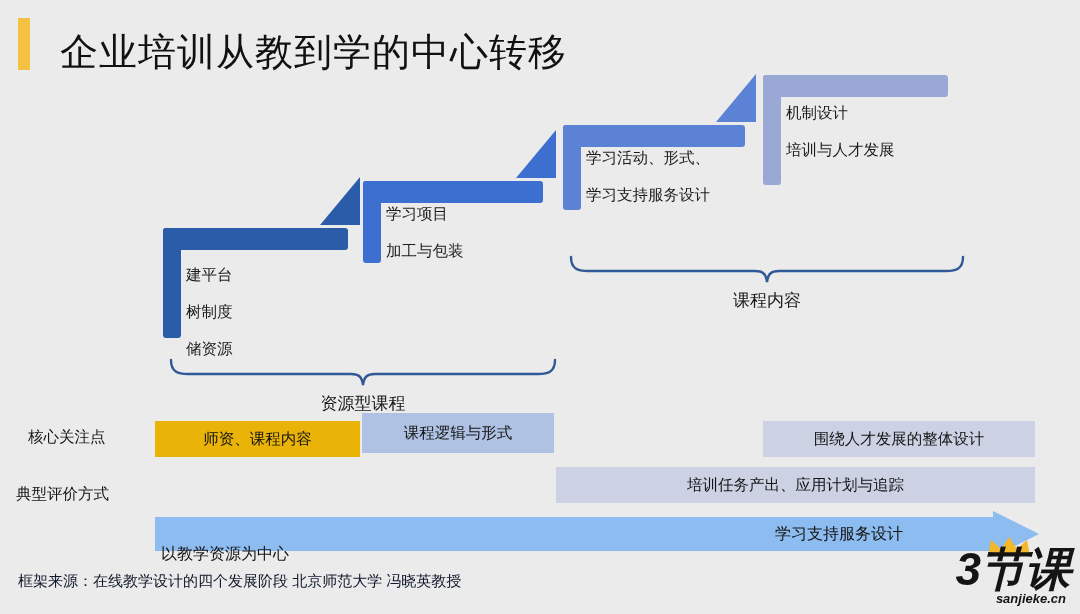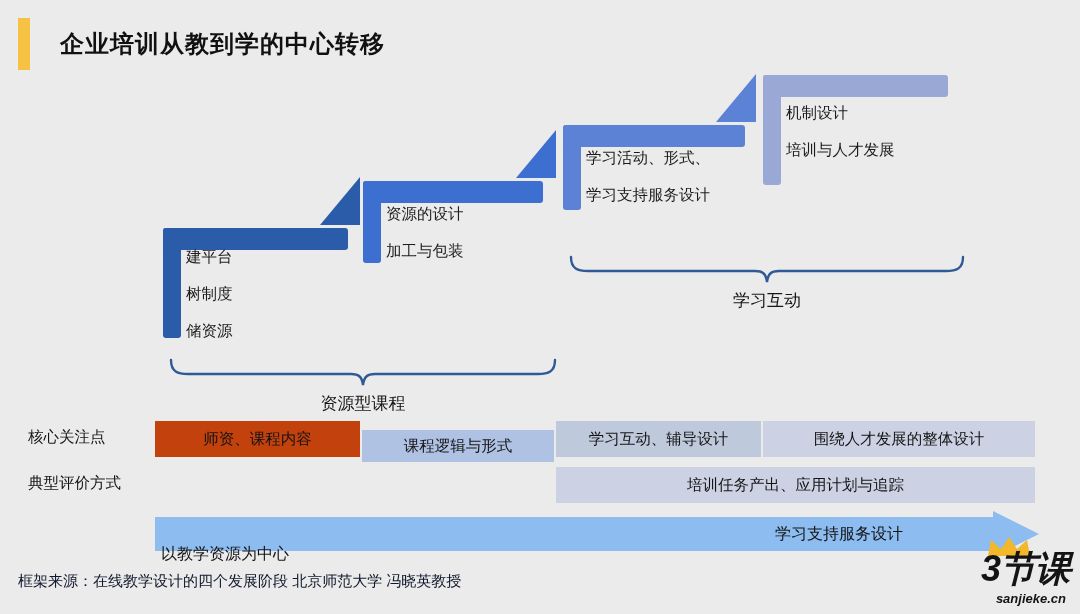--- a/index.html
+++ b/index.html
@@ -12,22 +12,22 @@
     overflow: hidden;
   }
   #slide { position: relative; width: 1080px; height: 614px; }
 
   
   .title-bar {
     position: absolute; left: 18px; top: 18px;
     width: 12px; height: 52px; background: #F6C243;
   }
   .title-text {
-    position: absolute; left: 60px; top: 20px;
-    font-size: 24px; font-weight: bold; letter-spacing: 1px;
+    position: absolute; left: 60px; top: 28px;
+    font-size: 38px; font-weight: normal; letter-spacing: 1px;
     color: #111; line-height: 48px; white-space: nowrap;
   }
 
   
   .lblock { position: absolute; }
   .lblock .varm { position: absolute; left: 0; bottom: 0; border-radius: 3px; }
   .lblock .harm { position: absolute; left: 0; top: 0; border-radius: 3px; }
   .tri { position: absolute; width: 0; height: 0; }
 
   .blk-lines { position: absolute; white-space: nowrap; }
@@ -70,54 +70,54 @@
   .footer {
     position: absolute; left: 18px; top: 572px;
     font-size: 15px; color: #0f172a; white-space: nowrap;
   }
 
   
   .logo { position: absolute; right: 10px; bottom: 6px; width: 180px; height: 74px; }
   .logo-crown { position: absolute; left: 96px; top: 2px; width: 46px; height: 22px; }
   .logo-main {
     position: absolute; left: 0; top: 10px; width: 180px;
-    font-size: 36px; font-weight: bold; font-style: italic;
+    font-size: 46px; font-weight: bold; font-style: italic;
     color: #141414; letter-spacing: -1px; line-height: 50px; text-align: right;
   }
   .logo-sub {
     position: absolute; right: 4px; bottom: 2px;
     font-size: 13px; font-style: italic; font-weight: bold; color: #141414; margin-top: 24px;
   }
 </style>
 </head>
 <body>
 
 <div id="slide">
 
   <div class="title-bar"></div>
   <div class="title-text">企业培训从教到学的中心转移</div>
 
   <div class="lblock" style="left:163px; top:228px; width:185px; height:110px;">
     <div class="varm" style="width:18px; height:110px; background:#2A5CAA;"></div>
     <div class="harm" style="width:185px; height:22px; background:#2A5CAA;"></div>
   </div>
   <div class="tri" style="left:320px; top:177px; border-bottom:48px solid #2A5CAA; border-left:40px solid transparent;"></div>
-  <div class="blk-lines" style="left:186px; top:238px;">
+  <div class="blk-lines" style="left:186px; top:256px;">
     <div class="ln">建平台</div>
     <div class="ln">树制度</div>
     <div class="ln">储资源</div>
   </div>
 
   <div class="lblock" style="left:363px; top:181px; width:180px; height:82px;">
     <div class="varm" style="width:18px; height:82px; background:#3C6FD0;"></div>
     <div class="harm" style="width:180px; height:22px; background:#3C6FD0;"></div>
   </div>
   <div class="tri" style="left:516px; top:130px; border-bottom:48px solid #3C6FD0; border-left:40px solid transparent;"></div>
   <div class="blk-lines" style="left:386px; top:195px;">
-    <div class="ln">资源的设计</div>
+    <div class="ln">学习项目</div>
     <div class="ln">加工与包装</div>
   </div>
 
   <div class="lblock" style="left:563px; top:125px; width:182px; height:85px;">
     <div class="varm" style="width:18px; height:85px; background:#5C82D5;"></div>
     <div class="harm" style="width:182px; height:22px; background:#5C82D5;"></div>
   </div>
   <div class="tri" style="left:716px; top:74px; border-bottom:48px solid #5C82D5; border-left:40px solid transparent;"></div>
   <div class="blk-lines" style="left:586px; top:139px;">
     <div class="ln">学习活动、形式、</div>
@@ -140,30 +140,29 @@
     </svg>
   </div>
   <div class="brace-label" style="left:168px; top:392px; width:390px;">资源型课程</div>
 
   <div class="brace" style="left:568px; top:255px; width:398px; height:30px;">
     <svg width="398" height="30" viewBox="0 0 398 30" fill="none">
       <path d="M3 2 C3 14, 10 16, 20 16 L187 16 C195 16, 198 19, 199 27
                C200 19, 203 16, 211 16 L378 16 C388 16, 395 14, 395 2" stroke="#2F5A96" stroke-width="2.4" fill="none" stroke-linecap="round"></path>
     </svg>
   </div>
-  <div class="brace-label" style="left:568px; top:289px; width:398px;">学习互动</div>
+  <div class="brace-label" style="left:568px; top:289px; width:398px;">课程内容</div>
 
   <div class="row-label" style="left:28px; top:427px;">核心关注点</div>
 
-  <div class="cell" style="left:155px; top:421px; width:205px; height:36px; background:#c2410c;">师资、课程内容</div>
-  <div class="cell" style="left:362px; top:430px; width:192px; height:32px; background:#AFC2E4;">课程逻辑与形式</div>
-  <div class="cell" style="left:556px; top:421px; width:205px; height:36px; background:#BFC9DC;">学习互动、辅导设计</div>
+  <div class="cell" style="left:155px; top:421px; width:205px; height:36px; background:#eab308;">师资、课程内容</div>
+  <div class="cell" style="left:362px; top:413px; width:192px; height:40px; background:#AFC2E4;">课程逻辑与形式</div>
   <div class="cell" style="left:763px; top:421px; width:272px; height:36px; background:#CCD2E4;">围绕人才发展的整体设计</div>
 
-  <div class="row-label" style="left:16px; top:473px;margin-left:12px;">典型评价方式</div>
+  <div class="row-label" style="left:16px; top:484px;">典型评价方式</div>
 
   <div class="cell" style="left:556px; top:467px; width:479px; height:36px; background:#CCD2E4;">培训任务产出、应用计划与追踪</div>
 
   <div class="band">
     <div class="band-body"></div>
     <div class="band-head"></div>
     <div class="band-text" style="left:6px;margin-top:20px;">以教学资源为中心</div>
     <div class="band-text" style="left:620px;">学习支持服务设计</div>
   </div>
 

